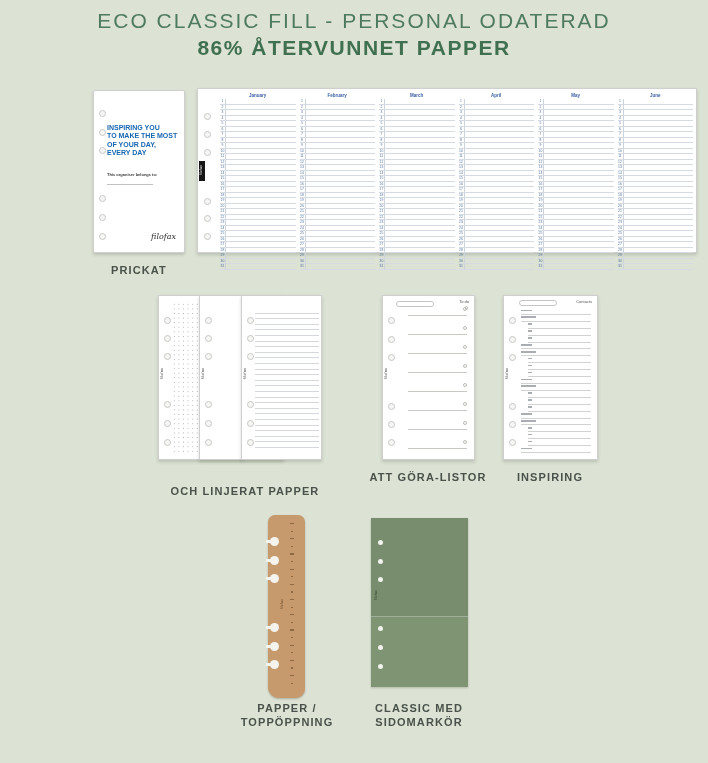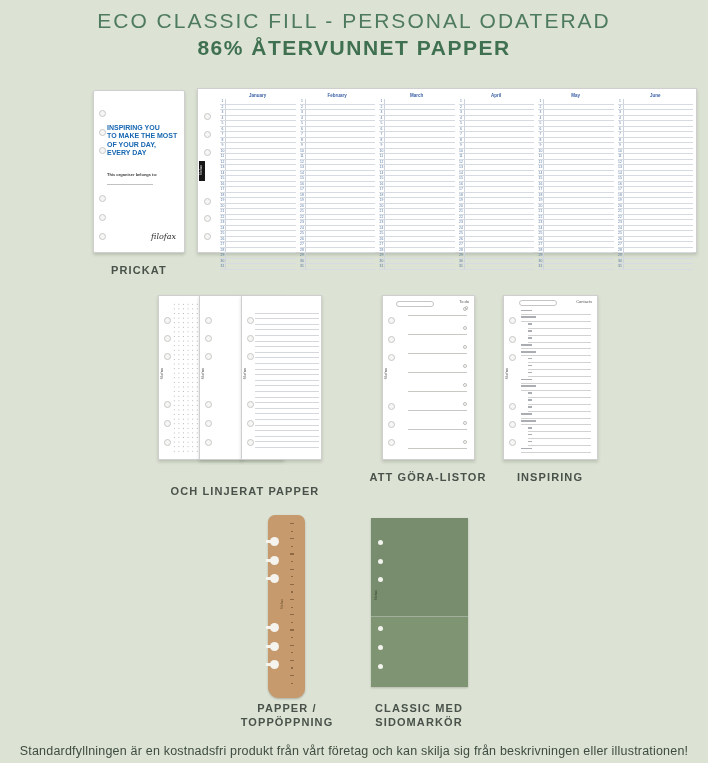--- a/index.html
+++ b/index.html
@@ -903,15 +903,14 @@
   <div class="hole solid" style="top: 22px;"></div>
       <div class="hole solid" style="top: 41px;"></div>
       <div class="hole solid" style="top: 59px;"></div>
       <div class="hole solid" style="top: 108px;"></div>
       <div class="hole solid" style="top: 127px;"></div>
       <div class="hole solid" style="top: 146px;"></div>
     </div>
   <div class="lbl" style="left:344px;top:701px;width:150px">CLASSIC MED</div>
   <div class="lbl" style="left:344px;top:715px;width:150px">SIDOMARKÖR</div>
 
-  <div class="footer">Standardfyllningen är en kostnadsfri produkt från vårt företag och kan skilja sig från beskrivningen eller illustrationen!</div>
 
 </div>
 
 </body></html>

